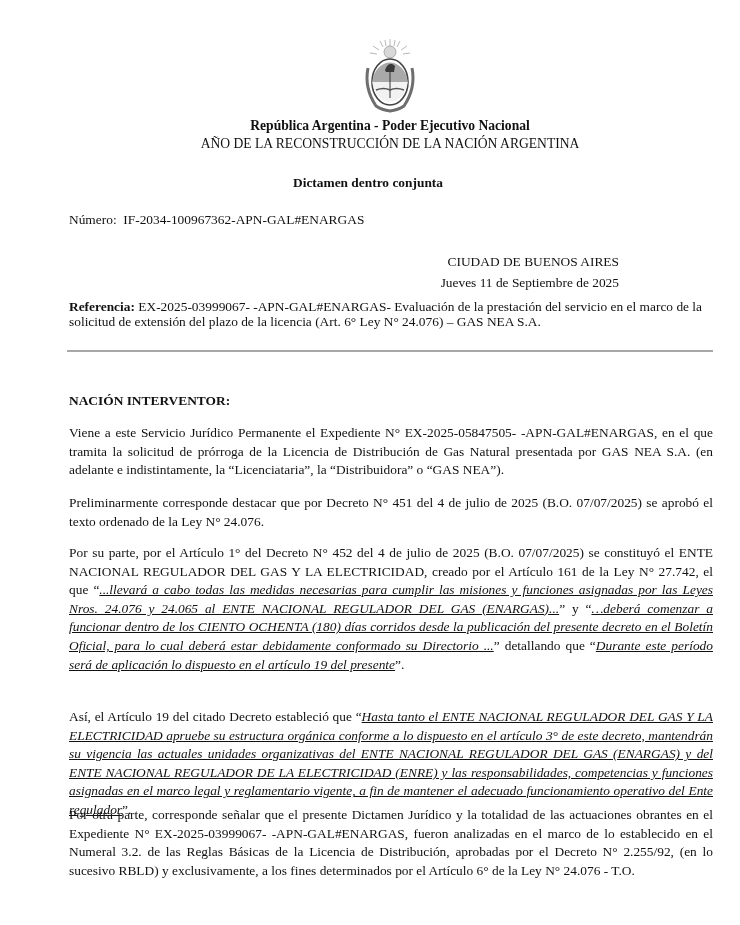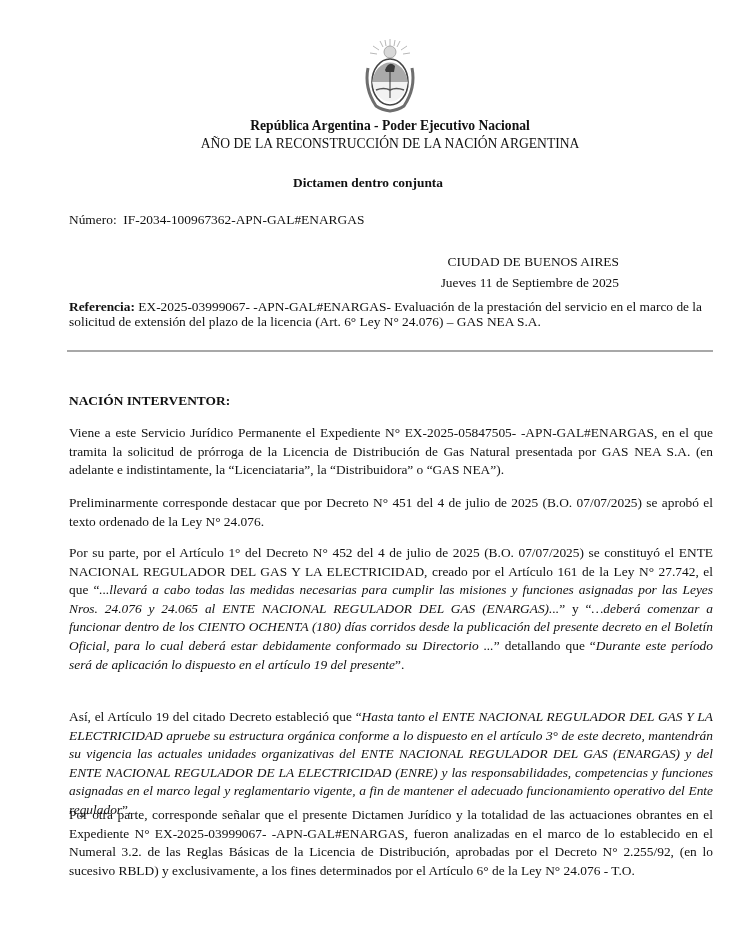--- a/index.html
+++ b/index.html
@@ -40,21 +40,21 @@
       position: absolute; left: 67px; width: 646px; top: 350px; height: 0;
       border-top: 2px solid #a8a8a8;
     }
     .salute {
       position: absolute; left: 69px; top: 393px; font-weight: bold;
     }
     .para {
       position: absolute; left: 69px; width: 644px;
       line-height: 18.6px; text-align: justify;
     }
-    .para i { font-style: italic; }
+    .para i { font-style: italic; text-decoration: underline; }
     .p1 { top: 424px; }
     .p2 { top: 494px; }
     .p3 { top: 544px; }
     .p4 { top: 684px; margin-top: 24px; }
     .p5 { top: 806px; }
   </style>
 </head>
 <body>
 
 <div class="page">

